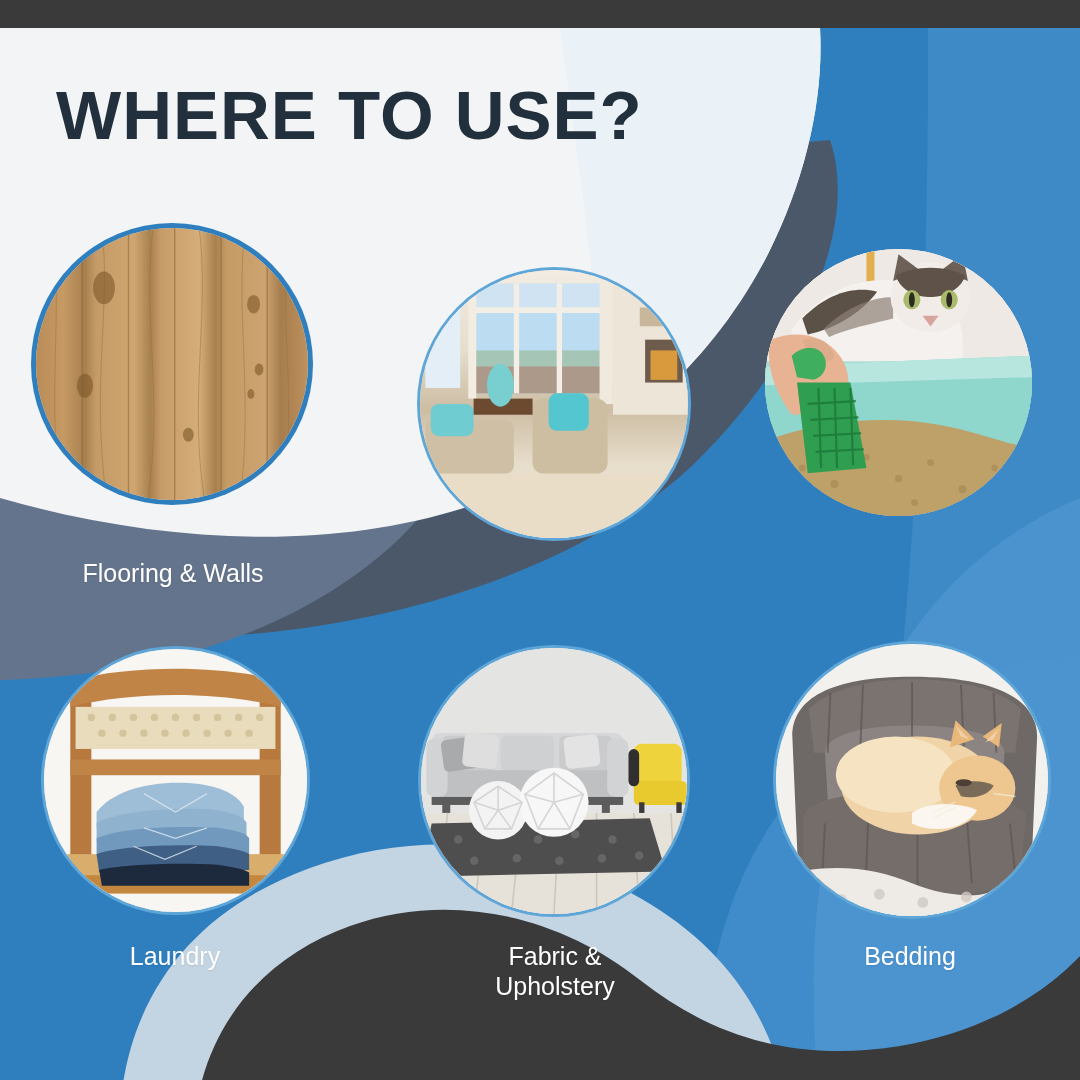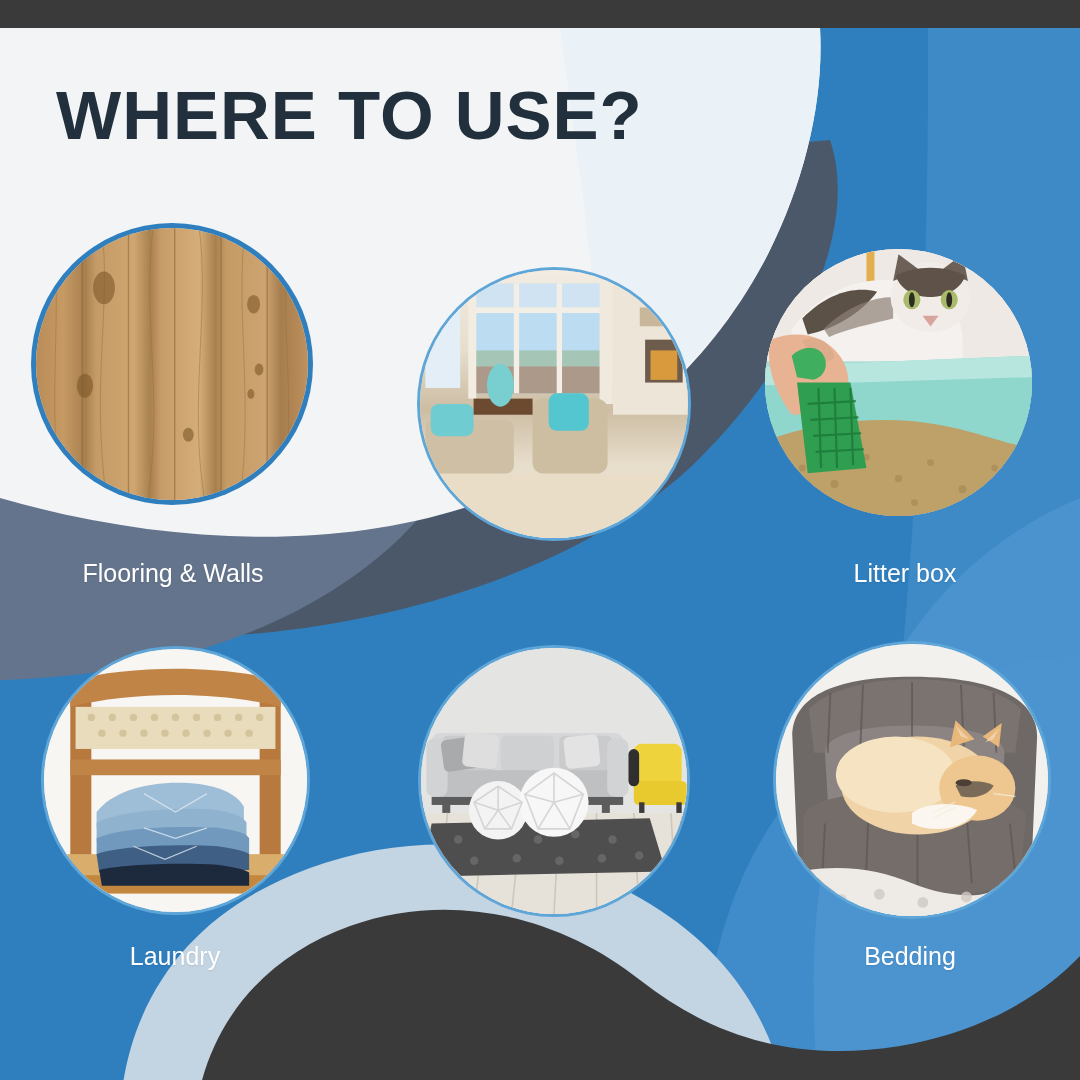--- a/index.html
+++ b/index.html
@@ -280,21 +280,20 @@
         <line x1="16" y1="58" x2="34" y2="57"></line>
         <line x1="17" y1="64" x2="35" y2="63"></line>
         <line x1="18" y1="70" x2="36" y2="69"></line>
         <line x1="19" y1="76" x2="37" y2="75"></line>
         <line x1="20" y1="52" x2="21" y2="82"></line>
         <line x1="26" y1="52" x2="27" y2="82"></line>
         <line x1="32" y1="52" x2="33" y2="81"></line>
       </g>
     </svg>
   </div>
-  <div class="label" id="l2" style="left: 740px; top: 531px; width: 330px;">Litter box</div>
 
   <div class="circle ringthin" id="c3" style="left: 44px; top: 621px; width: 263px; height: 263px;">
     <svg class="photo" viewBox="0 0 100 100" preserveAspectRatio="none">
       <rect width="100" height="100" fill="#f7f6f3"></rect>
 
       <rect x="10" y="12" width="8" height="76" fill="#b8793e"></rect>
       <rect x="82" y="12" width="8" height="76" fill="#b8793e"></rect>
       <path d="M10 12 C34 6 66 6 90 12 L90 22 C66 16 34 16 10 22 Z" fill="#c08446"></path>
       <rect x="12" y="22" width="76" height="16" fill="#e8dcbd"></rect>
       <g fill="#d2c198" opacity=".9">
@@ -390,20 +389,22 @@
       <circle cx="29" cy="61" r="11" fill="#f3f3f3"></circle>
       <circle cx="50" cy="58" r="13" fill="#f7f7f7"></circle>
       <g stroke="#d5d5d5" stroke-width=".6" fill="none">
         <path d="M20 58 L29 52 L38 58 L34 68 L24 68 Z"></path>
         <path d="M29 52 L29 61 M20 58 L29 61 M38 58 L29 61 M24 68 L29 61 M34 68 L29 61"></path>
         <path d="M39 55 L50 47 L61 55 L56 68 L44 68 Z"></path>
         <path d="M50 47 L50 58 M39 55 L50 58 M61 55 L50 58 M44 68 L50 58 M56 68 L50 58"></path>
       </g>
     </svg>
   </div>
+  <div class="label" id="l4" style="left: 390px; top: 914px; width: 330px;">Fabric &amp;
+Upholstery</div>
 
   <div class="circle ringthin" id="c5" style="left: 776px; top: 616px; width: 272px; height: 272px;">
     <svg class="photo" viewBox="0 0 100 100" preserveAspectRatio="none">
       <rect width="100" height="100" fill="#f2f1ee"></rect>
 
       <path d="M6 34 C6 20 20 12 50 12 C80 12 96 20 96 34 L94 80 C94 90 74 94 50 94 C26 94 8 90 8 80 Z" fill="#6e6866"></path>
 
       <path d="M12 24 C20 16 36 13 50 13 C66 13 82 16 90 24 L88 40 L14 40 Z" fill="#7a7370"></path>
 
       <path d="M18 40 C18 34 30 30 50 30 C70 30 84 34 84 40 L82 74 C82 82 68 85 50 85 C32 85 20 82 20 74 Z" fill="#8b8482"></path>

